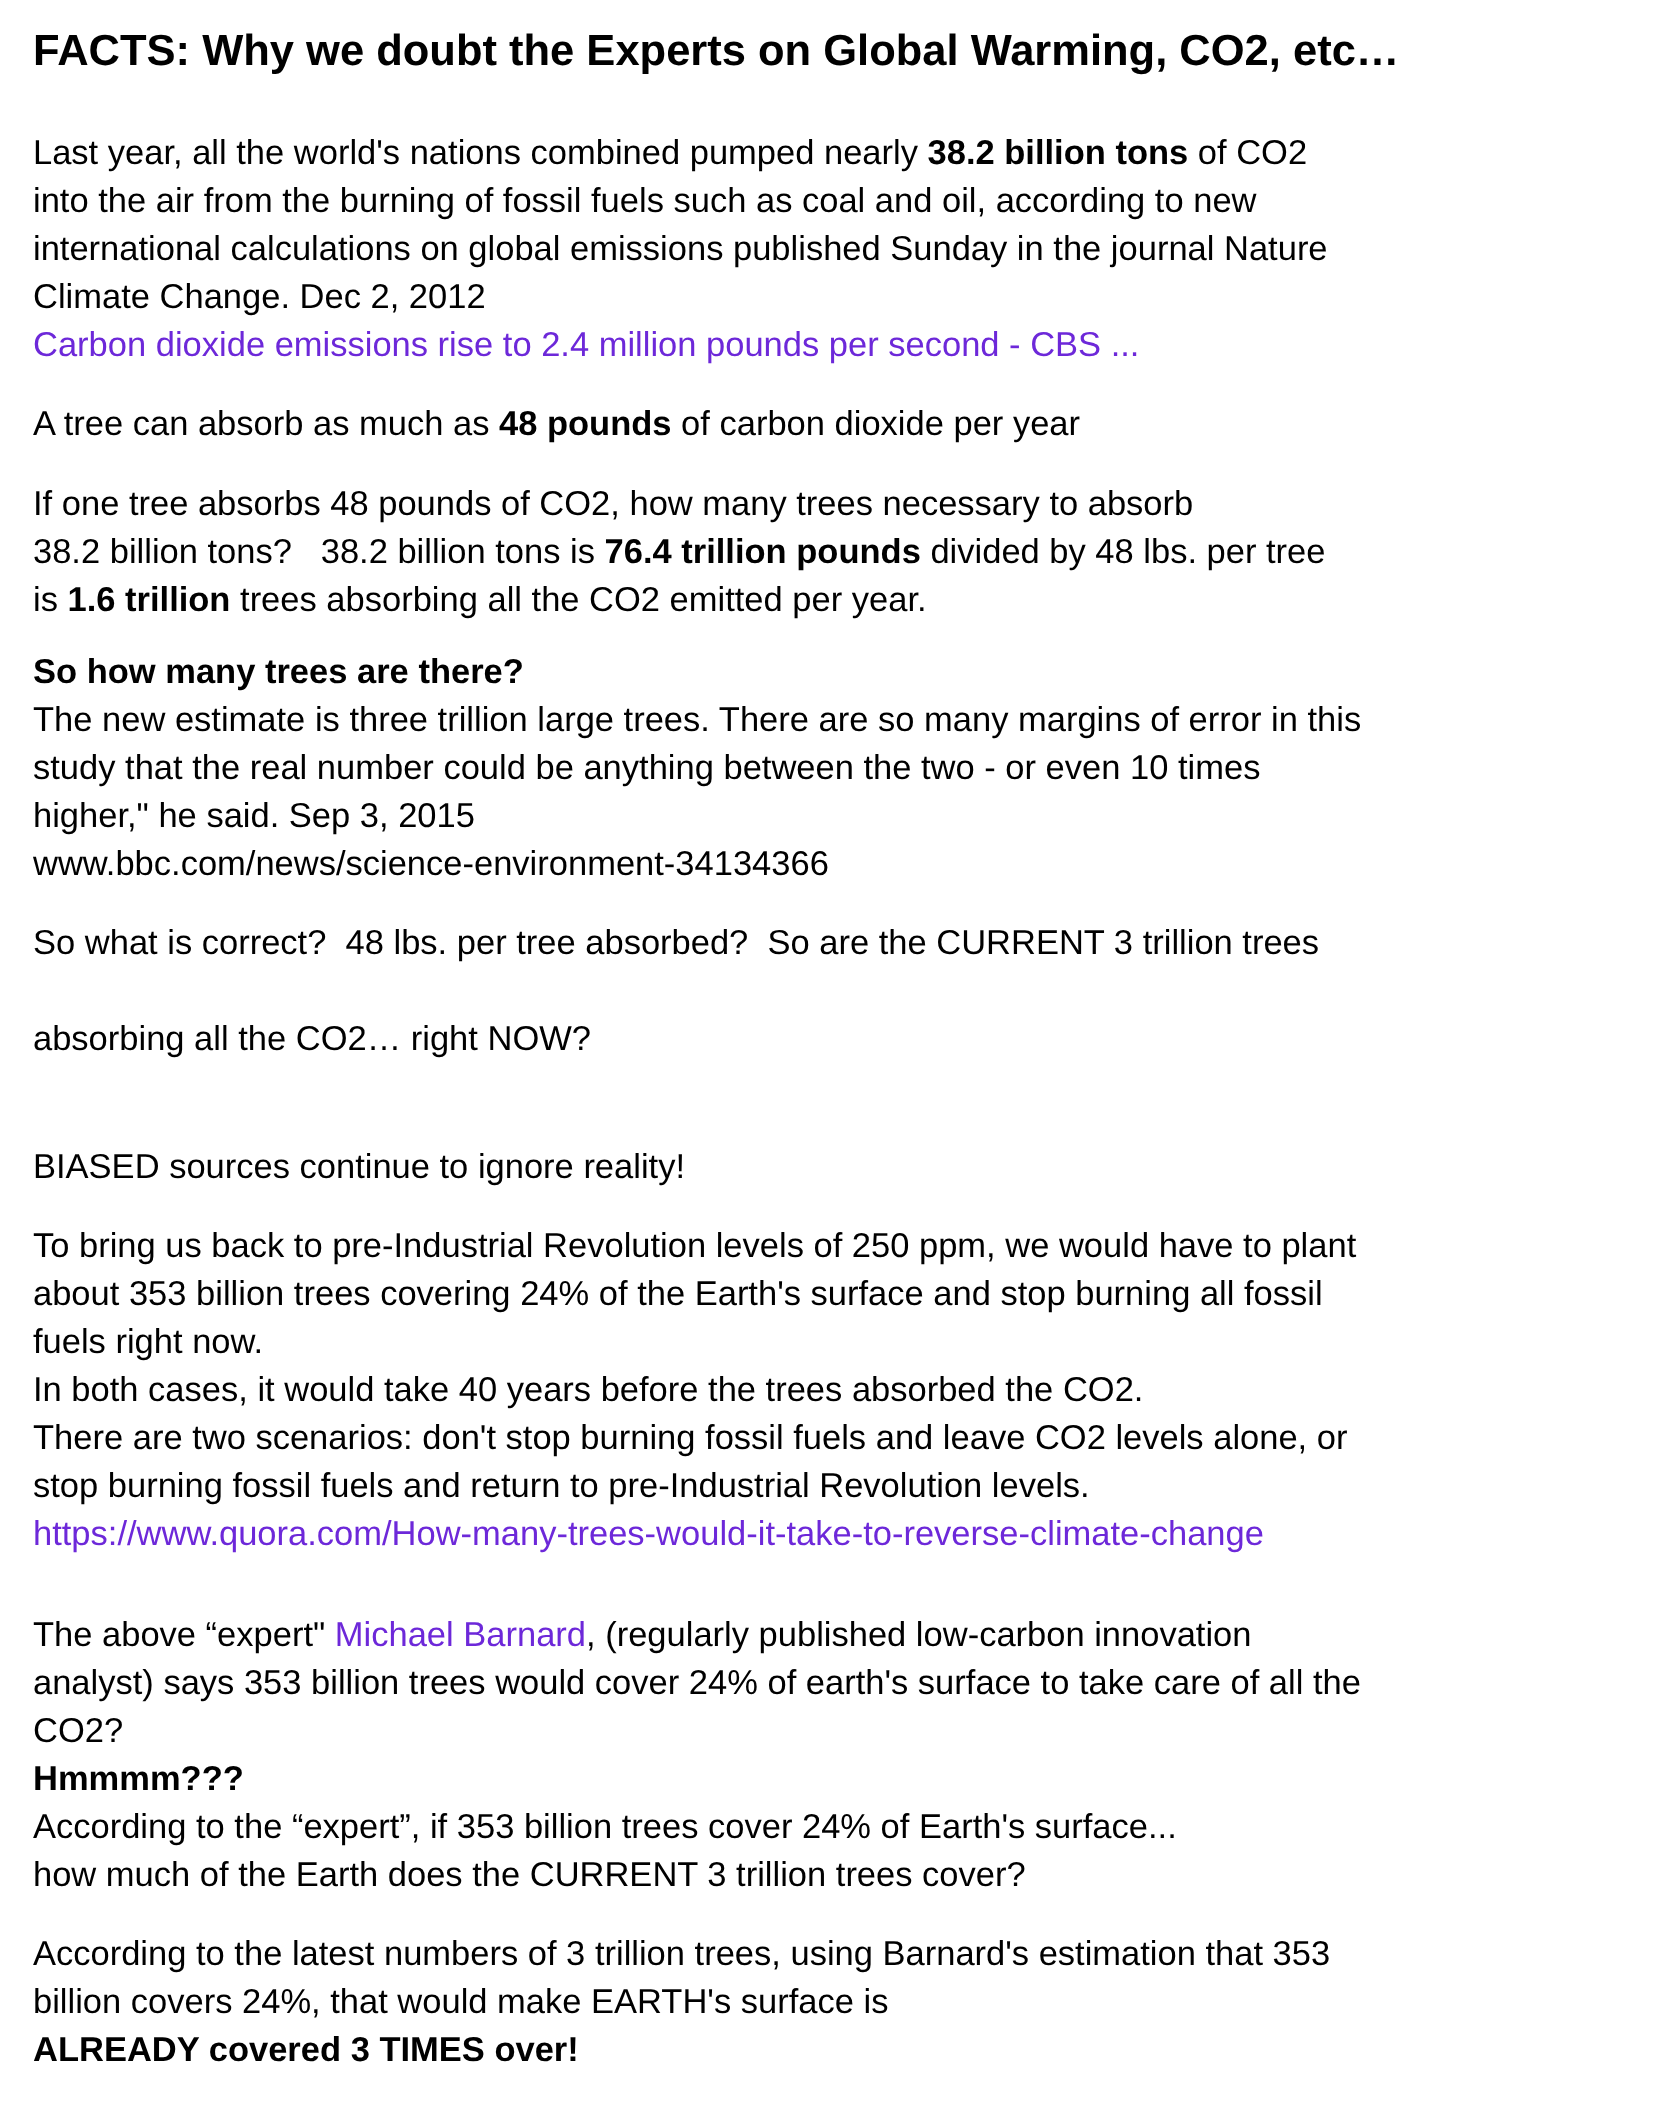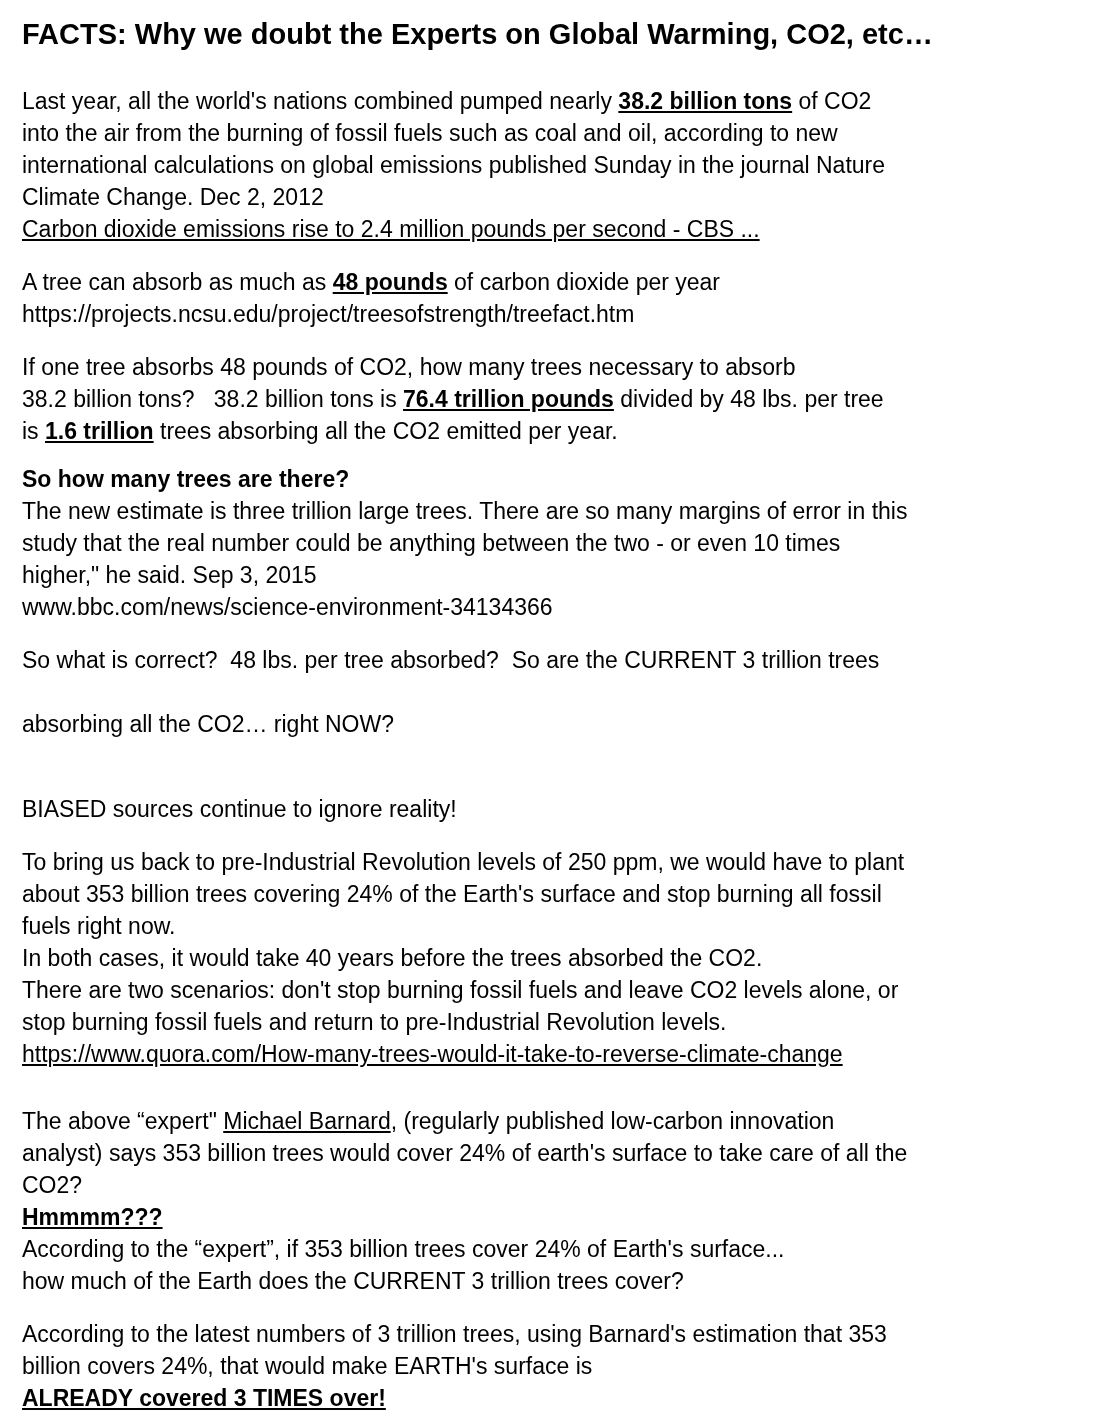--- a/index.html
+++ b/index.html
@@ -18,40 +18,39 @@
     margin: 0;
     font-size: 29px;
     line-height: 36px;
     font-weight: bold;
   }
   .blk { margin: 21px 0 0 0; }
   .mt-title { margin-top: 33px; }
   .mt-sm { margin-top: 16px; }
   .mt-lg { margin-top: 35px; }
   .t { white-space: pre-wrap; }
-  .b { font-weight: bold; text-decoration: underline; }
+  .b { font-weight: bold; }
   .hd { font-weight: bold; }
-  .lnk { color: #000000; text-decoration: underline; cursor: pointer; white-space: pre-wrap; }
+  .lnk { color: #6d28d9; cursor: pointer; white-space: pre-wrap; }
 </style>
 </head>
 <body>
 
 <h1>FACTS: Why we doubt the Experts on Global Warming, CO2, etc…</h1>
 
 <p class="blk mt-title">
   <span class="t">Last year, all the world's nations combined pumped nearly </span><span class="t b">38.2 billion tons</span><span class="t"> of CO2</span><br>
   <span class="t">into the air from the burning of fossil fuels such as coal and oil, according to new</span><br>
   <span class="t">international calculations on global emissions published Sunday in the journal Nature</span><br>
   <span class="t">Climate Change. Dec 2, 2012</span><br>
   <a class="lnk">Carbon dioxide emissions rise to 2.4 million pounds per second - CBS ...</a>
 </p>
 
 <p class="blk">
   <span class="t">A tree can absorb as much as </span><span class="t b">48 pounds</span><span class="t"> of carbon dioxide per year</span><br>
-  <span class="t">https://projects.ncsu.edu/project/treesofstrength/treefact.htm</span>
 </p>
 
 <p class="blk">
   <span class="t">If one tree absorbs 48 pounds of CO2, how many trees necessary to absorb</span><br>
   <span class="t">38.2 billion tons?   38.2 billion tons is </span><span class="t b">76.4 trillion pounds</span><span class="t"> divided by 48 lbs. per tree</span><br>
   <span class="t">is </span><span class="t b">1.6 trillion</span><span class="t"> trees absorbing all the CO2 emitted per year.</span>
 </p>
 
 <p class="blk mt-sm">
   <span class="t hd">So how many trees are there?</span><br>

